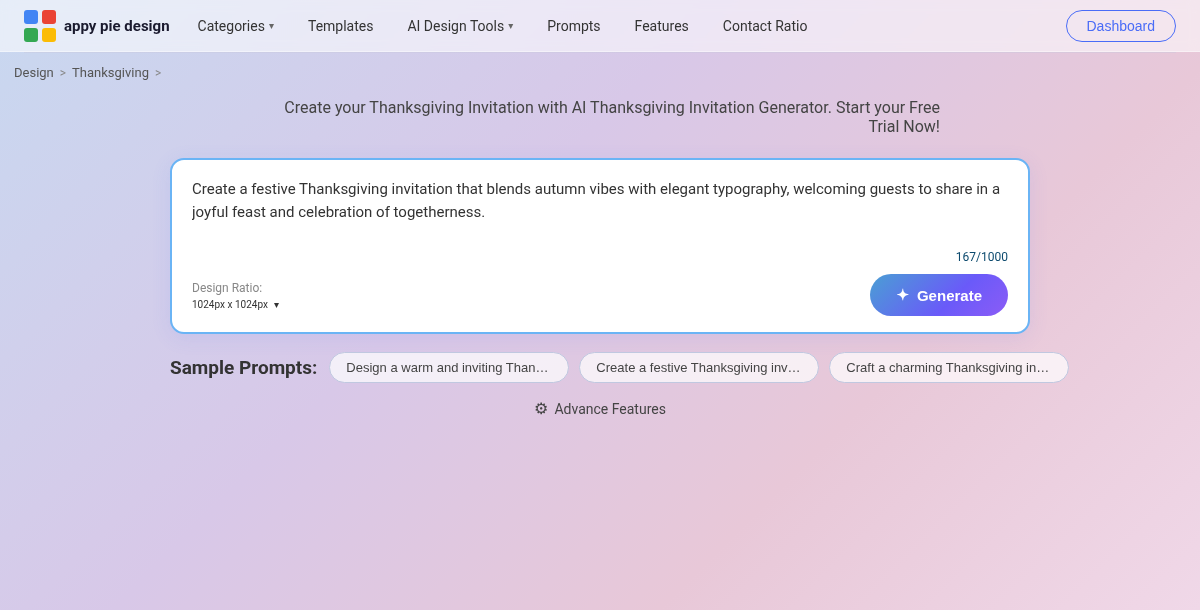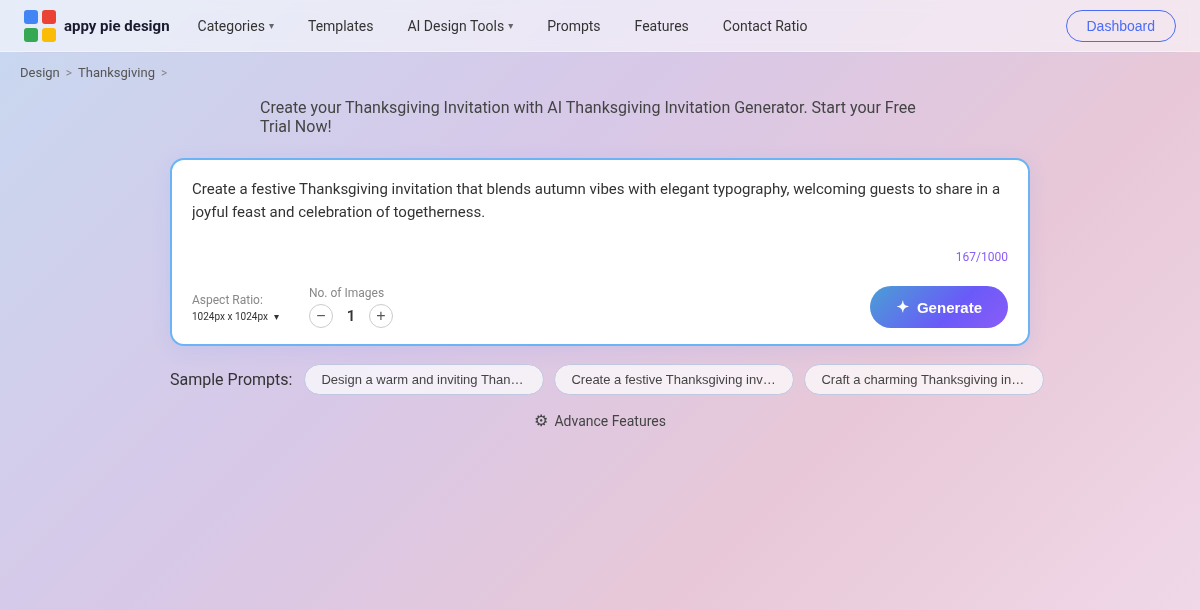--- a/index.html
+++ b/index.html
@@ -69,21 +69,21 @@
       font-size: 14px;
       font-weight: 500;
       cursor: pointer;
     }
 
     
     .breadcrumb {
       display: flex;
       align-items: center;
       gap: 6px;
-      padding: 12px 20px 6px;
+      padding: 12px 14px 6px;
       font-size: 13px;
       color: #555;
       text-align: center;
     }
     .breadcrumb a { color: #555; text-decoration: none; }
     .breadcrumb-sep { color: #888; font-size: 12px; }
 
     
     .main-content {
       display: flex;
@@ -98,21 +98,21 @@
       color: #1a1a2e;
       text-align: center;
       line-height: 1.2;
       max-width: 880px;
       margin-bottom: 14px;
     }
 
     .page-subtitle {
       font-size: 16px;
       color: #444;
-      text-align: left;
+      text-align: right;
       margin-bottom: 22px;
       max-width: 680px;
     }
 
     
     .prompt-card {
       background: white;
       border-radius: 14px;
       border: 2px solid #6ab4f5;
       width: 860px;
@@ -128,22 +128,22 @@
       color: #333;
       resize: none;
       min-height: 68px;
       font-family: inherit;
       line-height: 1.5;
     }
 
     .char-count {
       text-align: right;
       font-size: 12px;
-      color: #8b5cf6;
-      margin-bottom: 22px;
+      color: #0c4a6e;
+      margin-bottom: 10px;
     }
 
     .prompt-controls {
       display: flex;
       align-items: center;
       justify-content: space-between;
     }
 
     .controls-left {
       display: flex;
@@ -218,22 +218,22 @@
     .sample-prompts-section {
       display: flex;
       align-items: center;
       gap: 12px;
       margin-top: 18px;
       width: 860px;
       flex-wrap: nowrap;
     }
 
     .sample-label {
-      font-size: 16px;
-      font-weight: 400;
+      font-size: 19px;
+      font-weight: 700;
       color: #333;
       white-space: nowrap;
     }
 
     .sample-chips {
       display: flex;
       gap: 10px;
       flex-wrap: nowrap;
     }
 
@@ -324,35 +324,27 @@
 
   <div class="prompt-card">
     <textarea class="prompt-textarea" placeholder="Create a festive Thanksgiving invitation that blends autumn vibes with elegant typography, welcoming guests to share in a joyful feast and celebration of togetherness." style="">Create a festive Thanksgiving invitation that blends autumn vibes with elegant typography, welcoming guests to share in a joyful feast and celebration of togetherness.</textarea>
 
     <div class="char-count">167/1000</div>
 
     <div class="prompt-controls">
       <div class="controls-left">
 
         <div class="control-group">
-          <span class="control-label">Aspect Ratio:</span>
+          <span class="control-label">Design Ratio:</span>
           <div class="aspect-select">
             <span>1024px x 1024px</span>
             <span>▾</span>
           </div>
         </div>
 
-        <div class="control-group">
-          <span class="control-label">No. of Images</span>
-          <div class="count-control">
-            <button class="count-btn">−</button>
-            <span class="count-value">1</span>
-            <button class="count-btn">+</button>
-          </div>
-        </div>
 
       </div>
 
       <button class="generate-btn">
         <span>✦</span>
         <span>Generate</span>
       </button>
     </div>
   </div>
 

